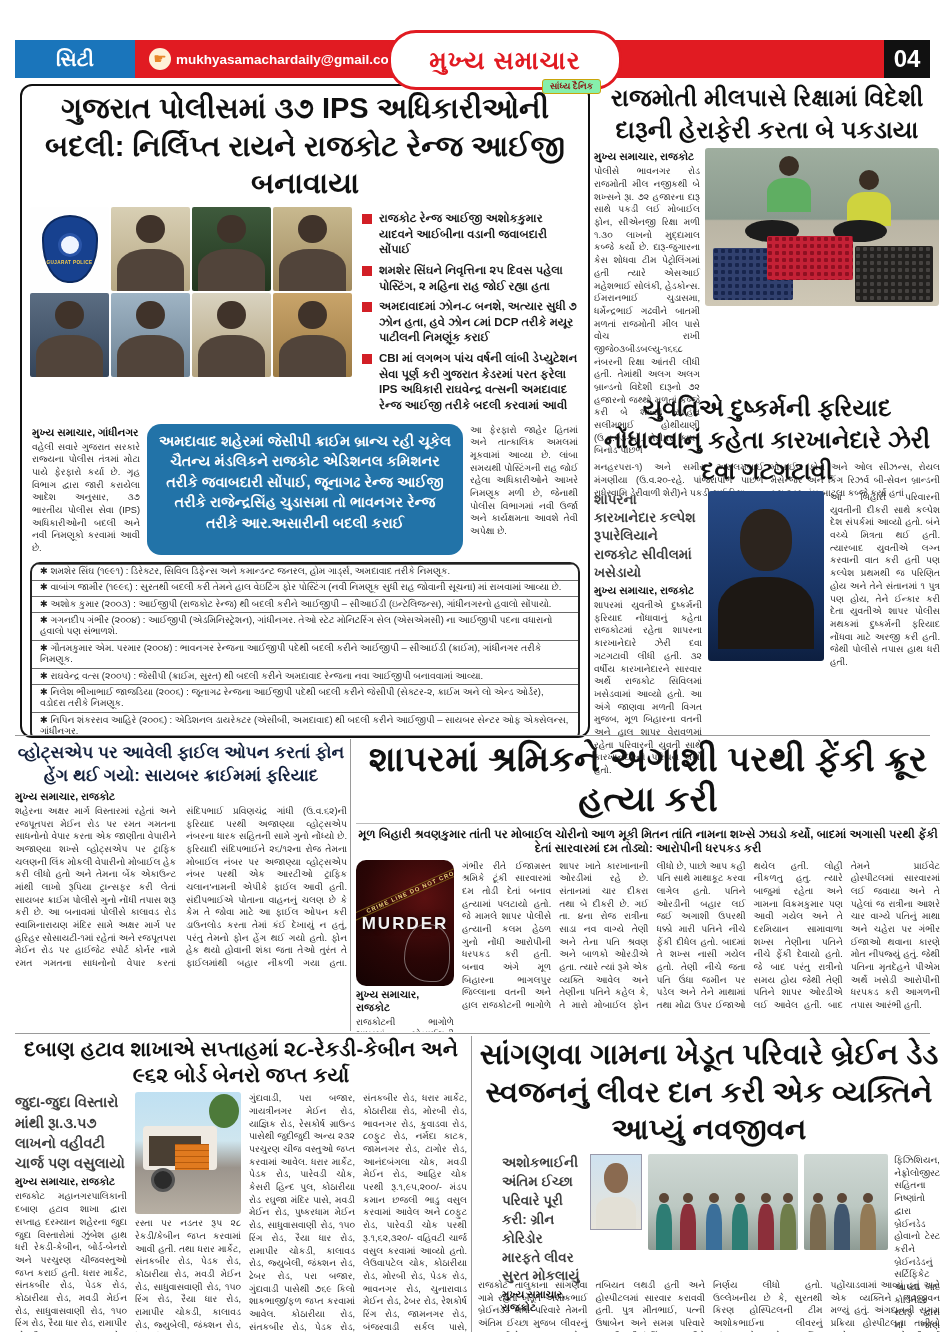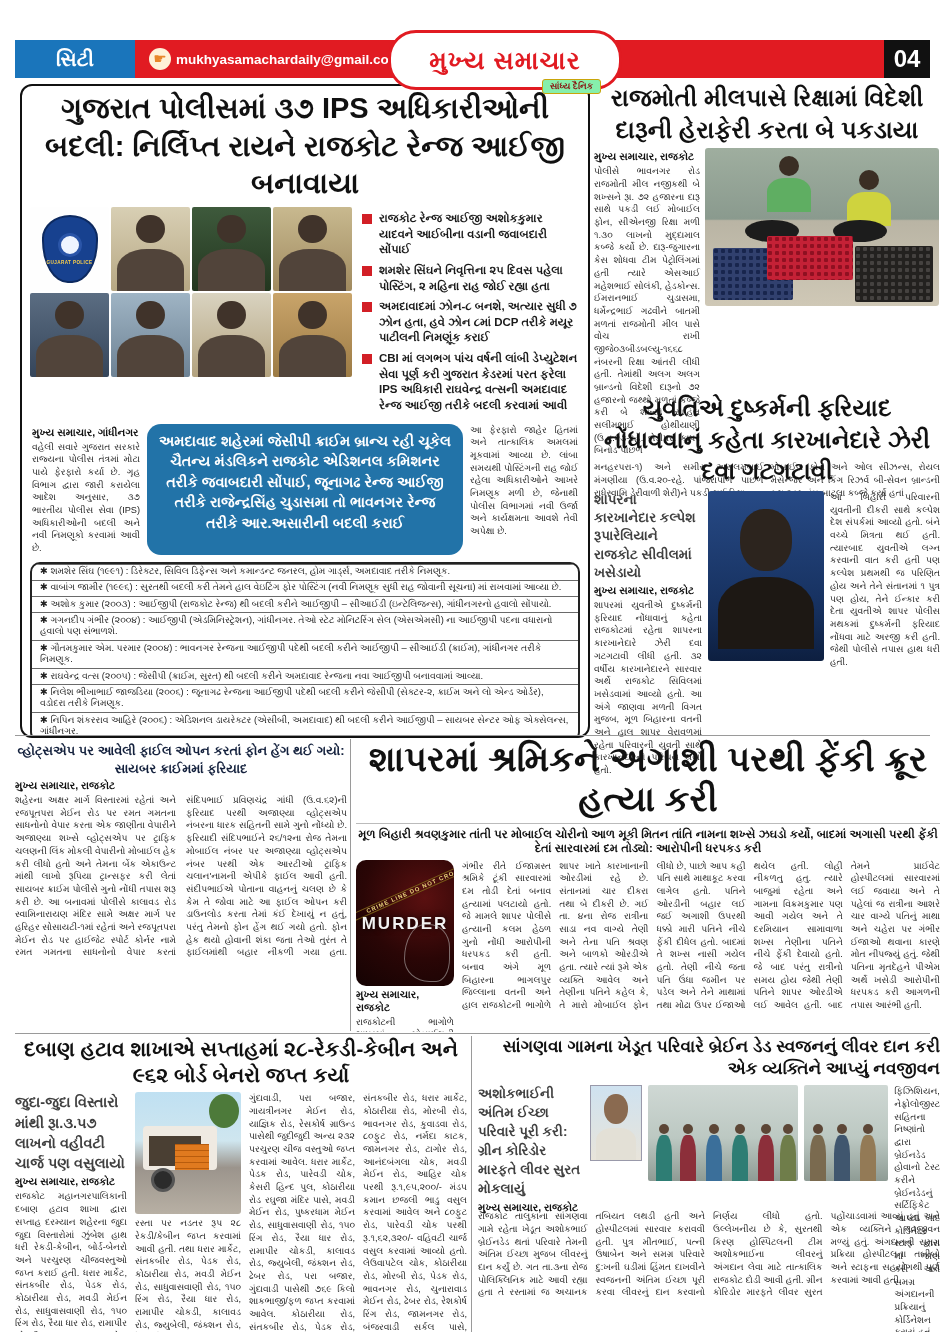--- a/index.html
+++ b/index.html
@@ -78,21 +78,21 @@
   .rt2-c1{width:108px;}
   .rt2-sub{font-size:13.5px;line-height:1.35;}
   .accused-photo{width:116px;height:170px;border-radius:3px;position:relative;overflow:hidden;
         background:linear-gradient(180deg,#274a86 0%,#16305e 70%,#0d1f40 100%);}
   .accused-photo::before{content:"";position:absolute;width:52px;height:62px;left:32px;top:18px;background:#2c241e;border-radius:46%;}
   .accused-photo::after{content:"";position:absolute;width:96px;height:72px;left:10px;top:86px;background:#1d1814;border-radius:45% 45% 0 0;}
   .rt2-c3{flex:1;}
   
   .story-echallan{position:absolute;left:15px;top:739px;width:332px;height:293px;overflow:hidden;}
   .ec-head{font-size:22px;font-weight:800;line-height:1.32;text-align:center;}
-  .ec-sub{font-size:13px;font-weight:800;color:#14213d;line-height:1.35;text-align:center;margin-top:3px;}
+  .ec-sub{font-size:17px;font-weight:800;color:#14213d;line-height:1.35;text-align:center;margin-top:3px;}
   .ec-body{column-count:2;column-gap:10px;margin-top:2px;height:172px;}
   .story-murder{position:absolute;left:356px;top:739px;width:584px;height:293px;overflow:hidden;}
   .mu-head{font-size:35px;font-weight:800;text-align:center;line-height:1.15;}
   .mu-sub{font-size:11.6px;font-weight:bold;text-align:center;margin-top:3px;border-top:1px solid #bbb;padding-top:3px;}
   .mu-row{display:flex;gap:8px;margin-top:5px;}
   .mu-c1{width:98px;}
   .murder-graphic{width:98px;height:126px;border-radius:10px;position:relative;overflow:hidden;
         background:radial-gradient(circle at 70% 30%,#5a1010 0%,#2a0606 55%,#140303 100%);}
   .murder-graphic .tape{position:absolute;left:-16px;top:26px;width:150px;transform:rotate(-24deg);
         color:#e8d37a;font-size:6px;font-weight:bold;letter-spacing:1px;border-top:1px solid #7a5c18;border-bottom:1px solid #7a5c18;text-align:center;}
@@ -111,23 +111,23 @@
   .de-cf{flex:1;}
   .rekdi-photo{width:106px;height:122px;border-radius:3px;margin-bottom:3px;position:relative;overflow:hidden;
       background:linear-gradient(180deg,#bfe0f2 0%,#cfe6ef 40%,#9b948c 62%,#b8b0a4 100%);}
   .rekdi-photo .truck{position:absolute;left:8px;top:34px;width:74px;height:44px;background:#efeae2;border-radius:4px;}
   .rekdi-photo .cargo{position:absolute;left:14px;top:44px;width:52px;height:30px;background:#4a3f33;}
   .rekdi-photo .crates{position:absolute;left:40px;top:52px;width:34px;height:26px;background-color:#e07a1f;
       background-image:linear-gradient(#b85c0d 1px,transparent 1px);background-size:100% 6px;}
   .rekdi-photo .wheel{position:absolute;left:16px;top:76px;width:18px;height:18px;border-radius:50%;background:#2b2b2b;border:3px solid #555;}
   .rekdi-photo .tree{position:absolute;right:2px;top:2px;width:30px;height:34px;background:#4d7a3a;border-radius:50%;}
   .story-liver{position:absolute;left:478px;top:1036px;width:462px;height:296px;overflow:hidden;}
-  .lv-head{font-size:17px;font-weight:800;text-align:right;line-height:1.3;}
+  .lv-head{font-size:29px;font-weight:800;text-align:center;line-height:1.3;}
   .lv-row{display:flex;gap:6px;margin-top:5px;height:120px;}
-  .lv-c1{width:112px;}
+  .lv-c1{width:112px;margin-left:24px;}
   .lv-sub{font-size:13.5px;line-height:1.4;}
   .donor-photo{width:50px;height:74px;background:linear-gradient(180deg,#cfe2f0 0%,#e8e4da 100%);border:1px solid #99a;
       position:relative;overflow:hidden;flex:0 0 auto;}
   .donor-photo::before{content:"";position:absolute;width:24px;height:30px;left:13px;top:8px;background:#8a6a50;border-radius:48%;}
   .donor-photo::after{content:"";position:absolute;width:40px;height:32px;left:5px;top:42px;background:#e3e0d6;border-radius:40% 40% 0 0;}
   .corridor-photo{flex:0 0 auto;position:relative;overflow:hidden;border-radius:2px;
       background:linear-gradient(180deg,#cfd8d4 0%,#bcc8c2 55%,#8e9b94 100%);}
   .cw1{width:150px;height:96px;} .cw2{width:84px;height:96px;}
   .scrub{position:absolute;bottom:0;width:16px;height:46px;border-radius:40% 40% 0 0;}
   .scrub::before{content:"";position:absolute;width:10px;height:10px;left:3px;top:-11px;background:#5c4636;border-radius:50%;}

